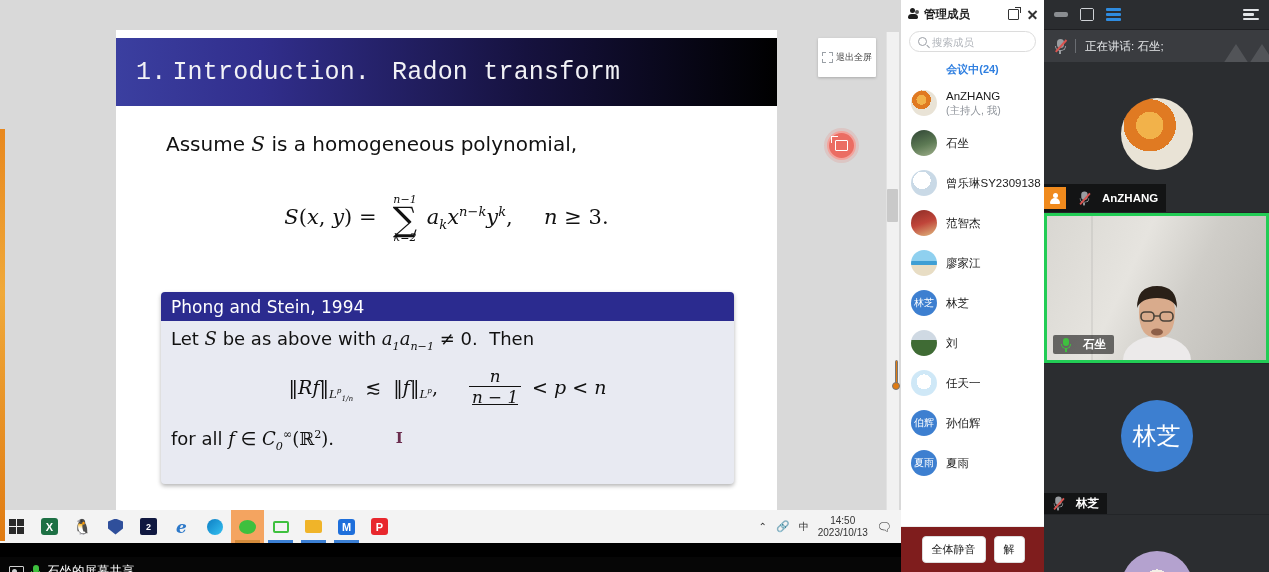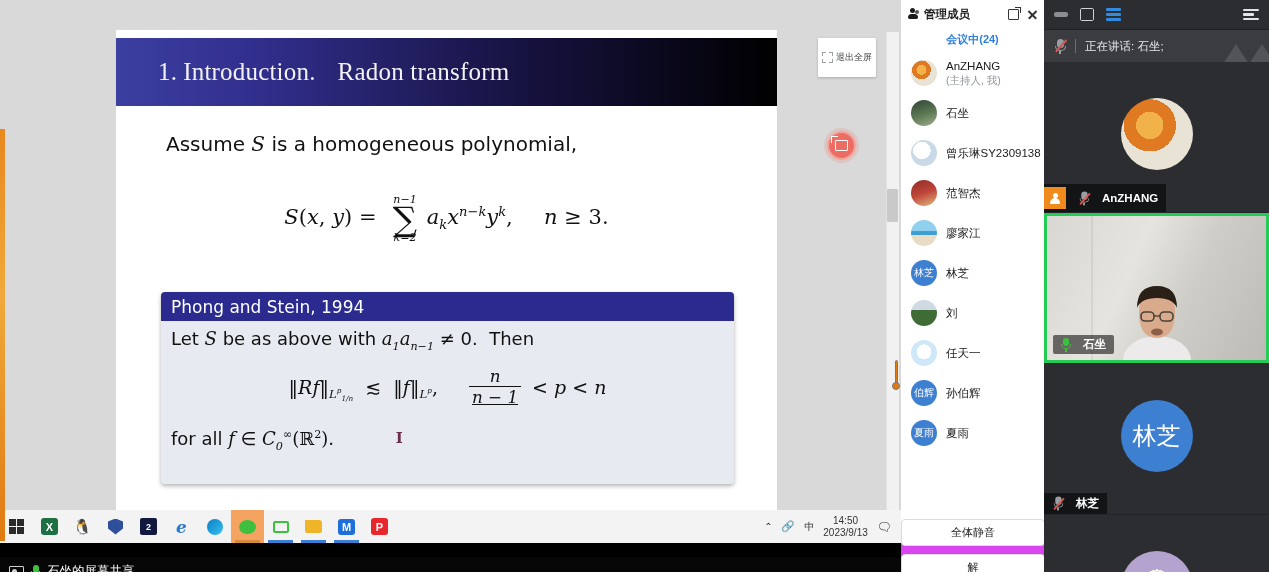--- a/index.html
+++ b/index.html
@@ -30,21 +30,21 @@
     position: absolute; left: 116px; top: 30px; width: 661px; height: 480px;
     background: #ffffff;
   }
   .slide-title-bar {
     position: absolute; left: 116px; top: 38px; width: 661px; height: 68px;
     background: linear-gradient(90deg,#3b3fa0 0%,#312e8c 22%,#16123f 62%,#000000 100%);
     display: flex; align-items: center;
   }
   .slide-title-text {
     color: #f2f2f6; font-size: 25px; letter-spacing: .2px;
-    padding-left: 42px; font-family: Liberation Serif, serif; font-weight: 400; text-align: center;
+    padding-left: 20px; font-family: Liberation Mono, monospace; font-weight: 400; text-align: center;
   }
   .slide-title-text .ttl-num { margin-right: 6px; }
   .slide-title-text .ttl-sub { margin-left: 22px; }
 
   .slide-body { position: absolute; left: 116px; top: 106px; width: 661px; height: 404px; padding-left: 19px; }
   .assume-line {
     position: absolute; left: 50px; top: 26px;
     font-size: 20px; color: #111; font-family: "DejaVu Sans", sans-serif;
   }
   .mi { font-family: "DejaVu Serif", serif; font-style: italic; }
@@ -193,23 +193,22 @@
 
   .pp-list { height: 424px; overflow: hidden; }
   .pp-row { display:flex; align-items:center; gap:9px; height: 40px; padding-left: 10px; cursor: pointer; }
   .avatar { width: 26px; height:26px; border-radius:50%; flex:0 0 auto; overflow:hidden; position:relative;
             display:flex;align-items:center;justify-content:center;color:#fff;font-size:10px; }
   .pp-name { font-size:11.5px; color:#1a1a1a; line-height:1.25; white-space:nowrap; overflow:hidden; }
   .pp-name .sub { color:#8d9299; font-size:10.5px; display:block; }
 
   .pp-footer {
     position:absolute; left:0; bottom:0; width:144px; height: 46px;
-    border-top:1px solid #ededed; display:flex;justify-content:center; gap:8px;
-    background:#d946ef;
-    flex-direction:column;
+    border-top:1px solid #ededed; display:flex;align-items:center;justify-content:center; gap:8px;
+    background:#7f1d1d;
   }
   .pp-btn {
     border:1px solid #dcdcdc; border-radius:4px; background:#fff;
     font-size: 11px; color:#222; padding: 5px 9px; cursor:pointer; white-space:nowrap;
     font-family:"Liberation Sans",sans-serif;
   }
 
   
   #video-panel {
     position: absolute; left: 1044px; top: 0; width: 225px; height: 572px;
@@ -412,21 +411,21 @@
         <div class="tb-item">
           <span class="sq" style="background:#e8272d;width:17px;height:17px;font-size:11px">P</span>
         </div>
       </div>
       <div class="tray">
         <span class="tray-ico">⌃</span>
         <span class="tray-ico" style="font-size:11px">🔗</span>
         <span class="tray-ico">中</span>
         <span class="clock">
           <span>14:50</span><br>
-          <span>2023/9/13</span>
+          <span>2023/10/13</span>
         </span>
         <span class="tray-ico" style="font-size:12px">🗨</span>
       </div>
     </div>
 
     <div id="share-strip">
       <span class="mini-screen"></span>
       <span class="mic-green">
           <span class="cap"></span>
           <span class="arc"></span>
@@ -443,20 +442,26 @@
           <span class="b1"></span>
           <span class="h2"></span>
         </span>
       <span class="pp-title">管理成员</span>
       <span class="pp-hdr-actions">
         <span class="pop-ico"></span>
         <span class="x-ico"></span>
       </span>
     </div>
 
+    <div class="pp-search-wrap">
+      <div class="pp-search">
+        <span class="mag"></span>
+        <input type="text" placeholder="搜索成员" style="">
+      </div>
+    </div>
 
     <div class="pp-section">会议中(24)</div>
 
     <div class="pp-list" id="pp-list">
         <div class="pp-row">
           <span class="avatar" style="background:radial-gradient(circle at 40% 38%, #f2b24a 0 22%, #e07a22 22% 42%, #e9e3d6 42% 100%);"></span>
           <span class="pp-name">AnZHANG<span class="sub">(主持人, 我)</span></span>
         </div>
         <div class="pp-row">
           <span class="avatar" style="background:linear-gradient(160deg,#2f4434,#5d7a54 55%,#9fb08c);"></span>

